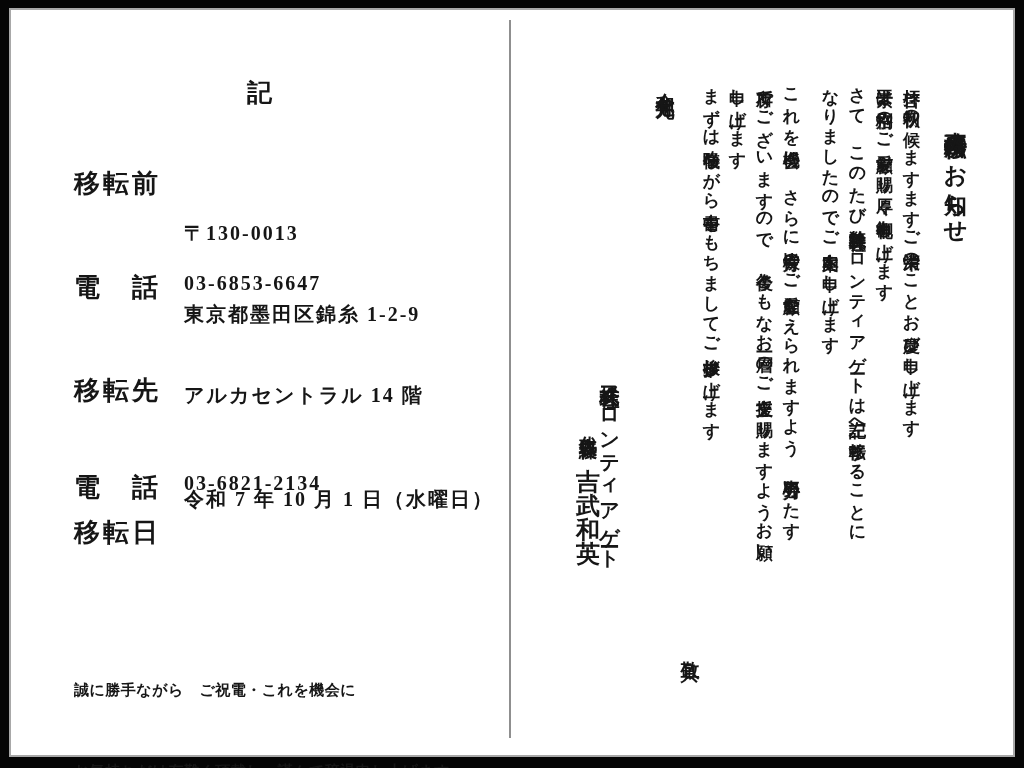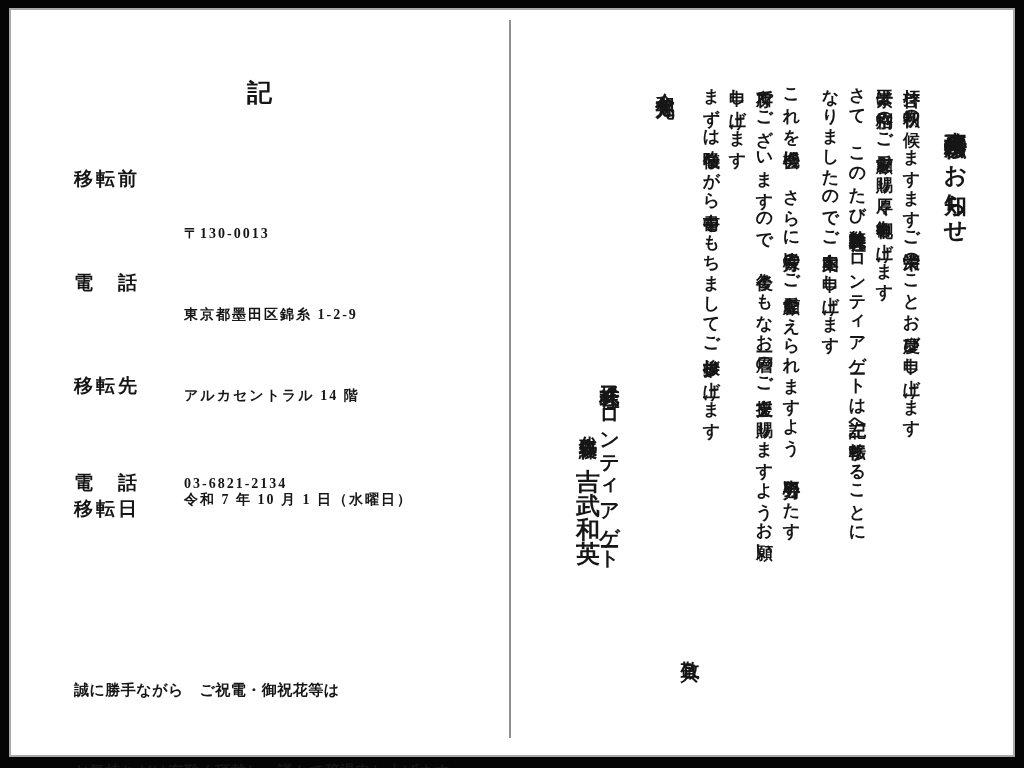--- a/index.html
+++ b/index.html
@@ -62,28 +62,28 @@
   .kisai {
     left: 0; top: 66px; width: 499px;
     text-align: center;
     font-size: 25px;
     font-weight: 700;
     letter-spacing: 2px;
   }
   .h-label {
     position: absolute;
     left: 63px;
-    font-size: 19px;
+    font-size: 26px;
     letter-spacing: 3px;
     white-space: pre;
   }
   .h-value {
     position: absolute;
     left: 173px;
-    font-size: 14px;
+    font-size: 20px;
     letter-spacing: 2px;
     line-height: 27px;
     white-space: pre;
   }
   .note {
     left: 63px; top: 613px;
     font-size: 15px;
     letter-spacing: 0.5px;
     line-height: 27px;
     white-space: pre;
@@ -123,31 +123,32 @@
     <div class="hblock kisai">記</div>
 
     <div class="hblock h-label" style="top:156px;">移転前</div>
     <div class="hblock h-value" style="top:156px;">
       <div>〒130-0013</div>
       <div>東京都墨田区錦糸 1-2-9</div>
       <div>アルカセントラル 14 階</div>
     </div>
 
     <div class="hblock h-label" style="top:260px;">電　話</div>
+    <div class="hblock h-value" style="top:260px;">03-6853-6647</div>
 
     <div class="hblock h-label" style="top:363px;">移転先</div>
     <div class="hblock h-value" style="top:363px;">
     </div>
 
     <div class="hblock h-label" style="top:460px;">電　話</div>
     <div class="hblock h-value" style="top:460px;">03-6821-2134</div>
 
-    <div class="hblock h-label" style="top:486px;">移転日</div>
+    <div class="hblock h-label" style="top:505px;">移転日</div>
     <div class="hblock h-value" style="top:476px;text-align:center;">令和 7 年 10 月 1 日（水曜日）</div>
 
     <div class="hblock note">
-      <div>誠に勝手ながら　ご祝電・御祝花等は</div>
+      <div>誠に勝手ながら　ご祝電・これを機会に</div>
       <div>お気持ちだけ有難く頂戴し　謹んで辞退申し上げます</div>
       
     </div>
 
   </div>
 </div>
 
 </body></html>

